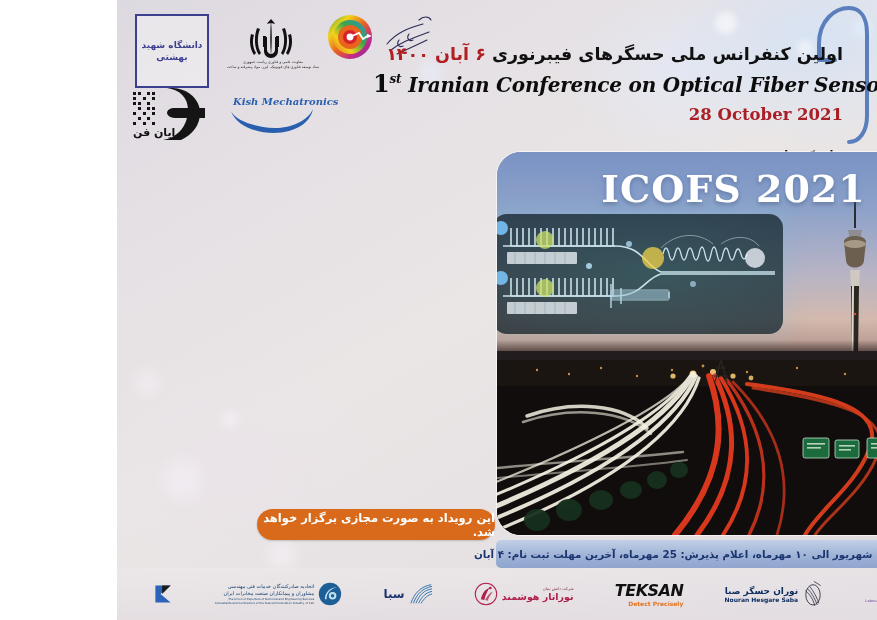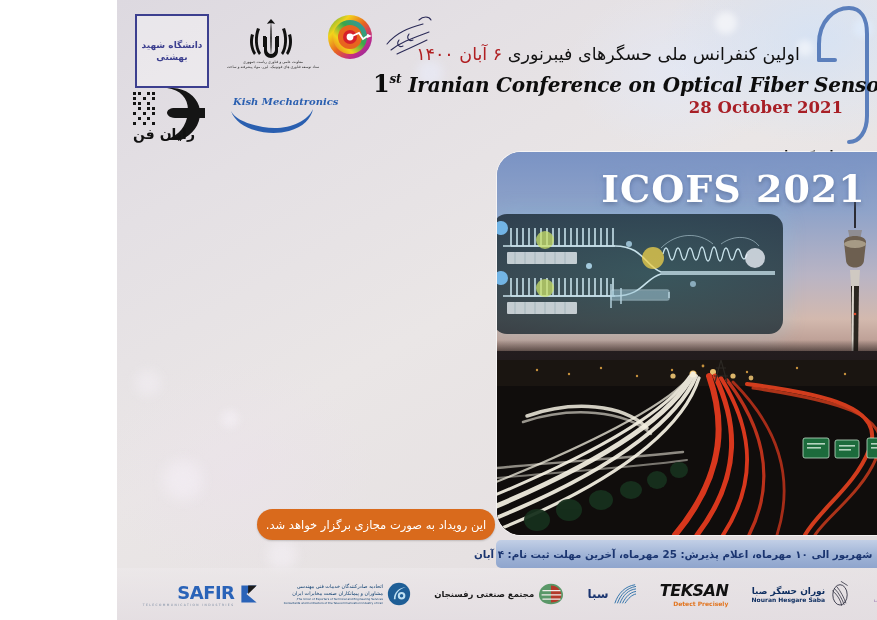--- a/index.html
+++ b/index.html
@@ -52,52 +52,52 @@
   }
 
   
   .opsi-ring { left: 206px; top: 8px; width: 54px; height: 54px; }
   .opsi-script { left: 262px; top: 10px; width: 60px; height: 54px; }
 
   
   .rayan { left: 12px; top: 88px; width: 86px; height: 52px; }
   .rayan-cap {
     position: absolute; left: 16px; top: 126px;
-    font-size: 14px; font-weight: bold; color: #111;
+    font-size: 11px; font-weight: bold; color: #111;
   }
 
   
   .kish { left: 110px; top: 95px; width: 88px; height: 42px; }
   .kish-name {
     position: absolute; left: 116px; top: 96px;
     font-size: 10px; font-style: italic; font-weight: bold; color: #2a5fb0;
     font-family: "DejaVu Serif", "Liberation Serif", serif;
   }
 
   
   .title-block {
     position: absolute; right: 34px; top: 44px;
     width: 470px; text-align: right;
   }
   .title-fa {
-    font-size: 17.5px; font-weight: normal; color: #111;
-    direction: rtl; line-height: 1.25; white-space: nowrap; text-align: center;
+    font-size: 17.5px; font-weight: bold; color: #111;
+    direction: rtl; line-height: 1.25; white-space: nowrap;
   }
   .title-fa .fa-date { color: #b01f22; }
   .title-en {
     margin-top: 3px;
     font-family: "DejaVu Serif", "Liberation Serif", serif;
     font-style: italic; font-weight: bold;
     font-size: 20px; color: #0c0c0c; direction: ltr; text-align: right;
     white-space: nowrap; letter-spacing: -.2px;
   }
   .title-en .ord { font-size: 24px; font-style: normal; }
   .title-en .ord sup { font-size: 12px; font-style: italic; }
   .title-date-en {
-    margin-top: 0;
+    margin-top: 7px;
     font-family: "DejaVu Serif", "Liberation Serif", serif;
     font-weight: bold; font-size: 16.5px; color: #a81f26;
     direction: ltr; text-align: right;
   }
 
   
   .bracket { position: absolute; right: 6px; top: 4px; width: 62px; height: 142px; }
 
   
   .topics {
@@ -137,21 +137,21 @@
     white-space: nowrap; direction: rtl;
   }
   .contact-text.ltr { direction: ltr; }
 
   
   .virtual-banner {
     position: absolute; left: 140px; top: 509px;
     width: 238px; height: 31px; border-radius: 16px;
     background: #d96a1c;
     display: flex; align-items: center; justify-content: center;
-    color: #ffffff; font-size: 11.5px; font-weight: normal; direction: rtl;
+    color: #ffffff; font-size: 11.5px; font-weight: bold; direction: rtl;
     box-shadow: 0 1px 2px rgba(0,0,0,.18);
   }
 
   
   .hero {
     position: absolute; left: 380px; top: 152px;
     width: 473px; height: 383px;
     overflow: hidden;
     box-shadow: 0 0 0 1px rgba(255,255,255,.6);
     background: linear-gradient(#6d84b4, #b9a9b2);
@@ -639,44 +639,46 @@
       </div>
     </div>
 
     <div class="sponsor">
       <div>
         <div class="sp-teksan">TEKSAN</div>
         <div class="sp-teksan-sub">Detect Precisely</div>
       </div>
     </div>
 
+    <div class="sponsor">
+      <div style="text-align:right;">
+        <div class="sp-nooratar-top">شرکت دانش بنیان</div>
+        <div class="sp-nooratar-fa">نوراتار هوشمند</div>
+      </div>
+      <svg viewBox="0 0 28 28" width="24" height="24" aria-hidden="true">
+        <circle cx="14" cy="14" r="12.5" fill="none" stroke="#b01f4a" stroke-width="1.2"></circle>
+        <path d="M8 20 C10 12 14 8 18 7 C15 12 13 16 12 21 Z" fill="#b01f4a"></path>
+        <path d="M13 21 C16 15 19 12 22 11 C19 15 17 18 16 22 Z" fill="#b01f4a" opacity=".75"></path>
+        <circle cx="19" cy="7" r="1.6" fill="#b01f4a"></circle>
+      </svg>
+    </div>
 
     <div class="sponsor">
       <svg viewBox="0 0 28 26" width="24" height="22" aria-hidden="true">
         <g stroke="#2a6fa8" stroke-width="1.1" fill="none">
           <path d="M2 24 C6 12 14 4 26 2"></path>
             <path d="M5 24 C9 13 16 6 27 4"></path>
           <path d="M8 24 C12 14 18 8 27 7"></path>
             <path d="M11 24 C15 16 20 11 27 10"></path>
           <path d="M14 24 C18 18 22 14 27 13"></path>
         </g>
       </svg>
       <div class="sp-saba">سبا</div>
     </div>
 
-    <div class="sponsor">
-      <svg viewBox="0 0 30 28" width="26" height="24" aria-hidden="true">
-        <path d="M15 2 C24 2 29 9 29 15 C29 22 23 26 15 26 C7 26 1 22 1 15 C1 9 6 2 15 2 Z" fill="#4a8f5a" opacity=".9"></path>
-        <path d="M15 4 C22 4 27 10 27 15 C27 21 22 24 15 24 Z" fill="#b33a2a"></path>
-        <g stroke="#f0ece9" stroke-width="1.4">
-          <path d="M5 10 H26 M4 15 H27 M5 20 H26"></path>
-        </g>
-      </svg>
-      <div class="sp-mojtame">مجتمع صنعتی رفسنجان</div>
-    </div>
 
     <div class="sponsor">
       <svg viewBox="0 0 28 28" width="24" height="24" aria-hidden="true">
         <circle cx="14" cy="14" r="13" fill="#1e5e96"></circle>
         <path d="M8 20 C8 12 14 6 22 6 C14 8 10 13 10 20 Z" fill="#bfe0f2"></path>
         <circle cx="17" cy="16" r="4.4" fill="#bfe0f2"></circle>
         <circle cx="17" cy="16" r="2" fill="#1e5e96"></circle>
       </svg>
       <div style="text-align:right;">
         <div class="sp-union-fa">اتحادیه صادرکنندگان خدمات فنی مهندسی</div>
@@ -684,20 +686,16 @@
         <div class="sp-union-en">The Union of Exporters of Technical and Engineering Services,</div>
         <div class="sp-union-en">Consultants and Contractors of the Telecommunication Industry of Iran</div>
       </div>
     </div>
 
     <div class="sponsor">
       <svg viewBox="0 0 26 26" width="22" height="22" aria-hidden="true">
         <path d="M4 3 L22 3 L10 13 L22 23 L4 23 Z" fill="#2a63b8"></path>
         <path d="M12 3 L22 3 L12 13 Z" fill="#1b1b1b"></path>
       </svg>
-      <div>
-        <div class="sp-safir">SAFIR</div>
-        <div class="sp-safir-sub">TELECOMMUNICATION  INDUSTRIES</div>
-      </div>
     </div>
   </div>
 
 </div>
 
 </body></html>

